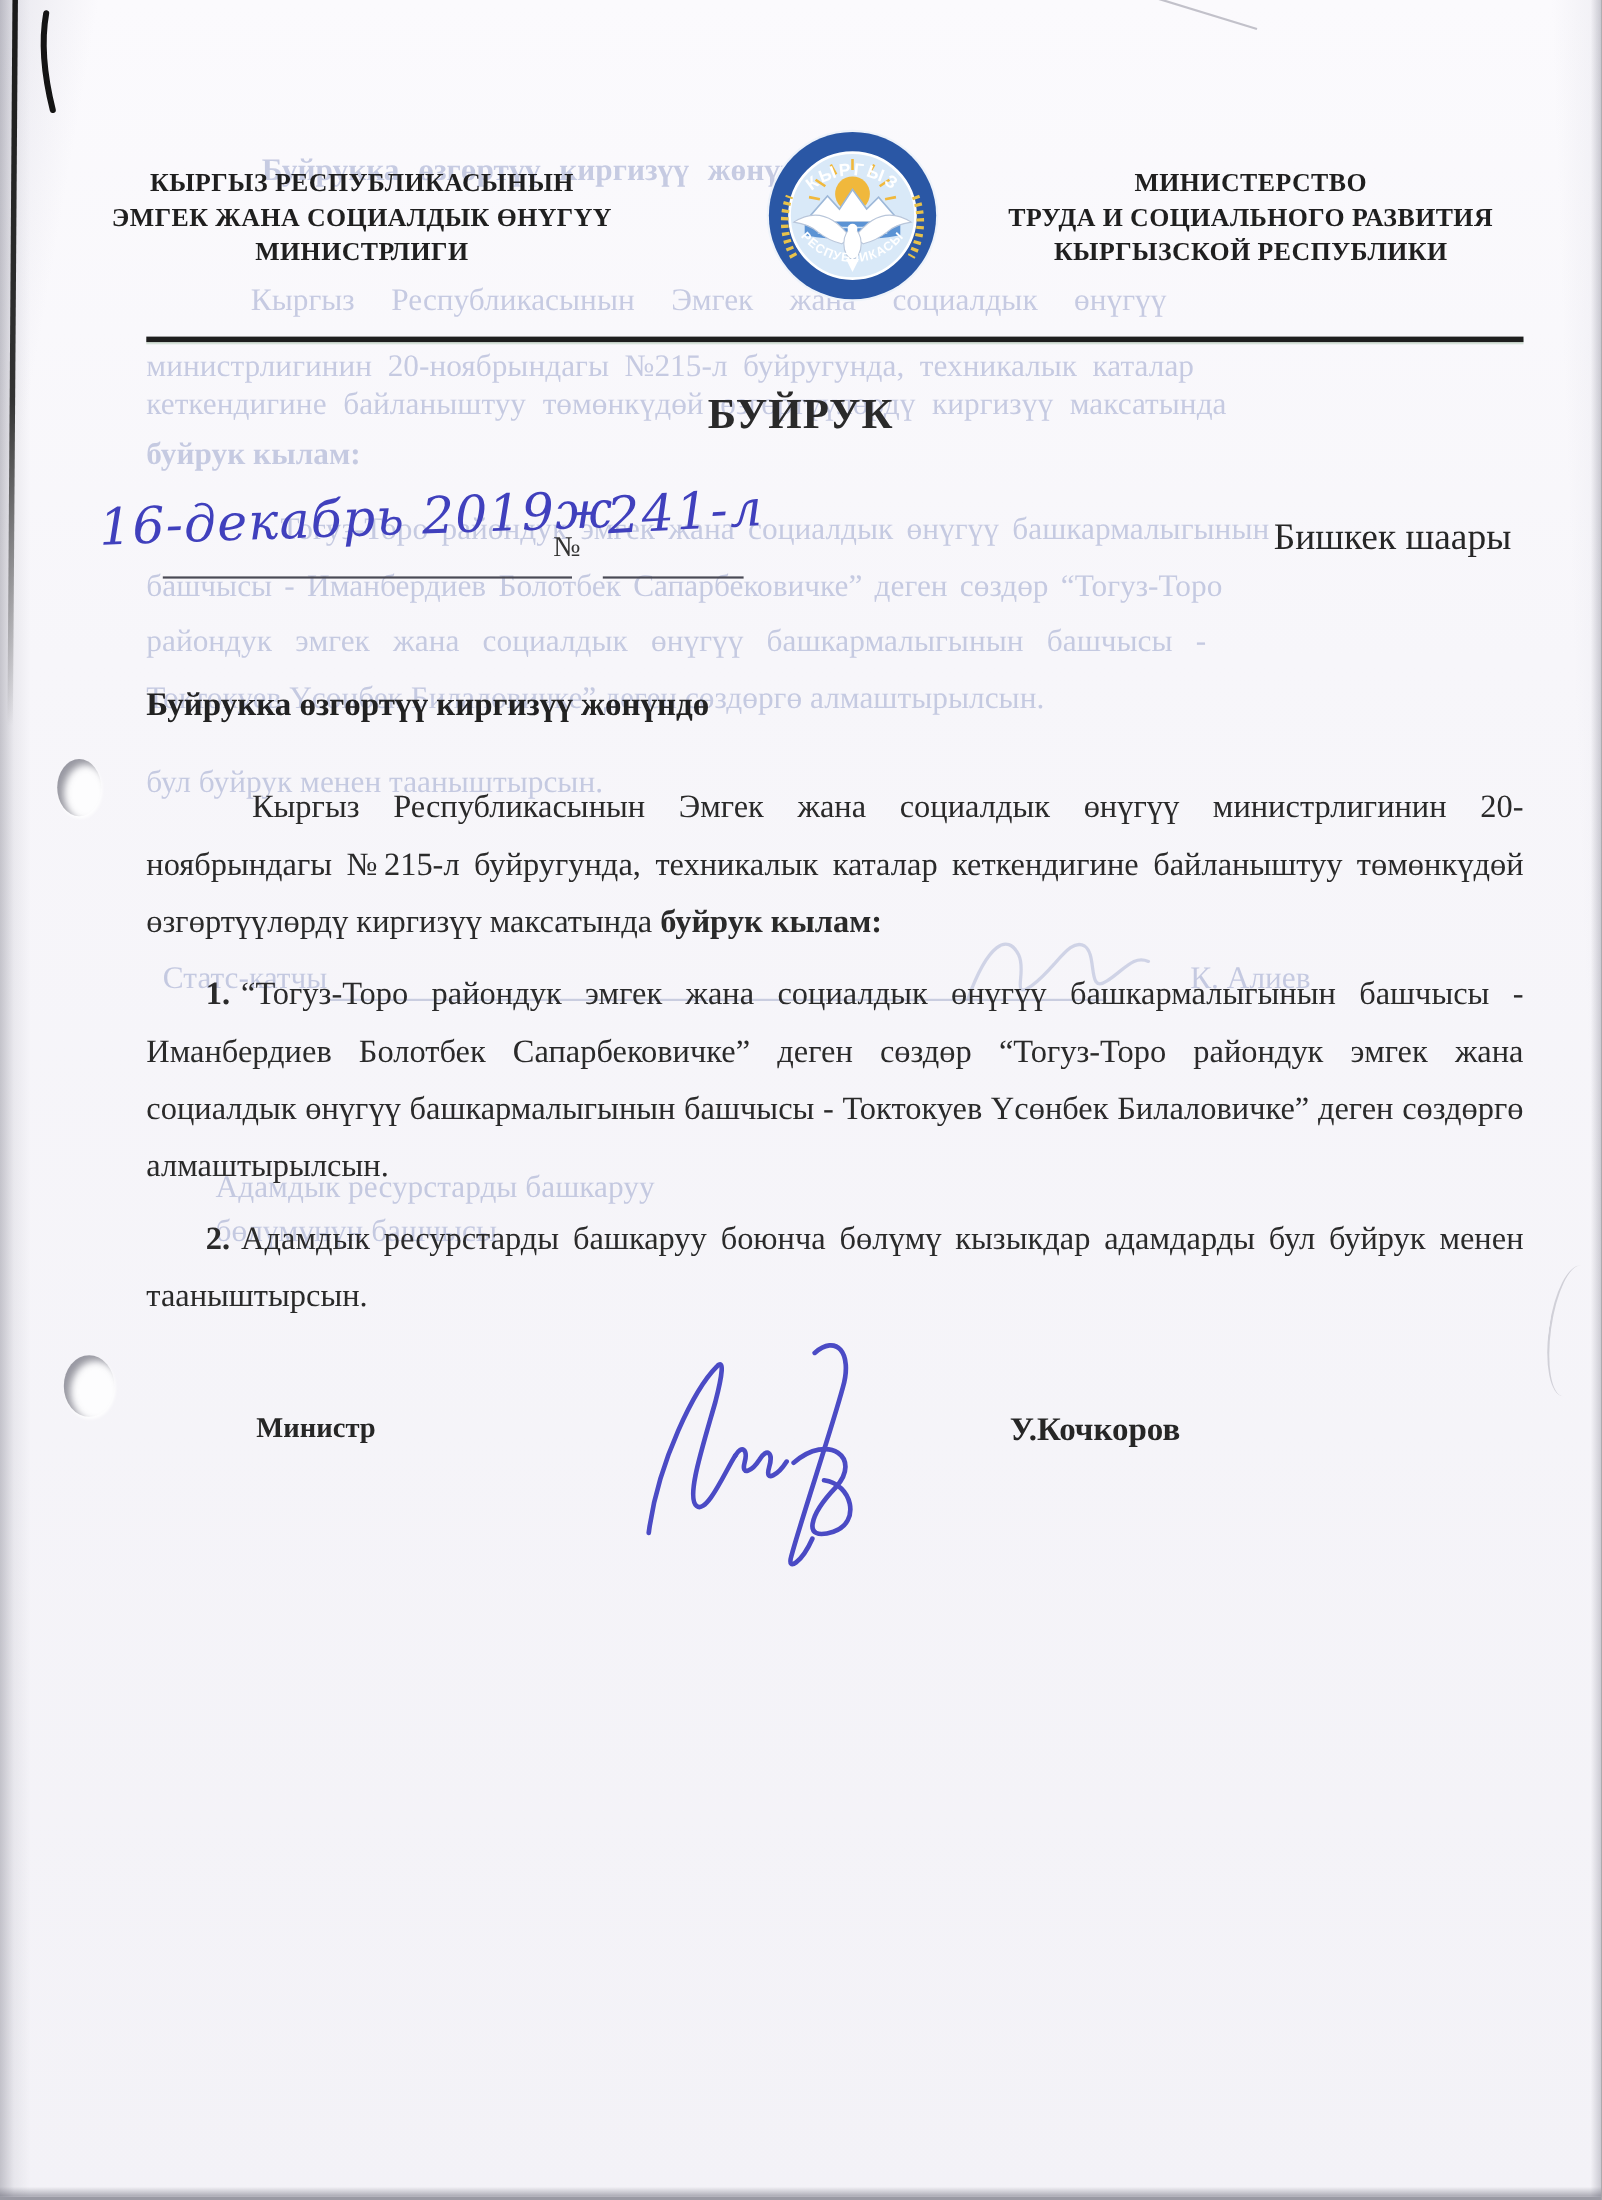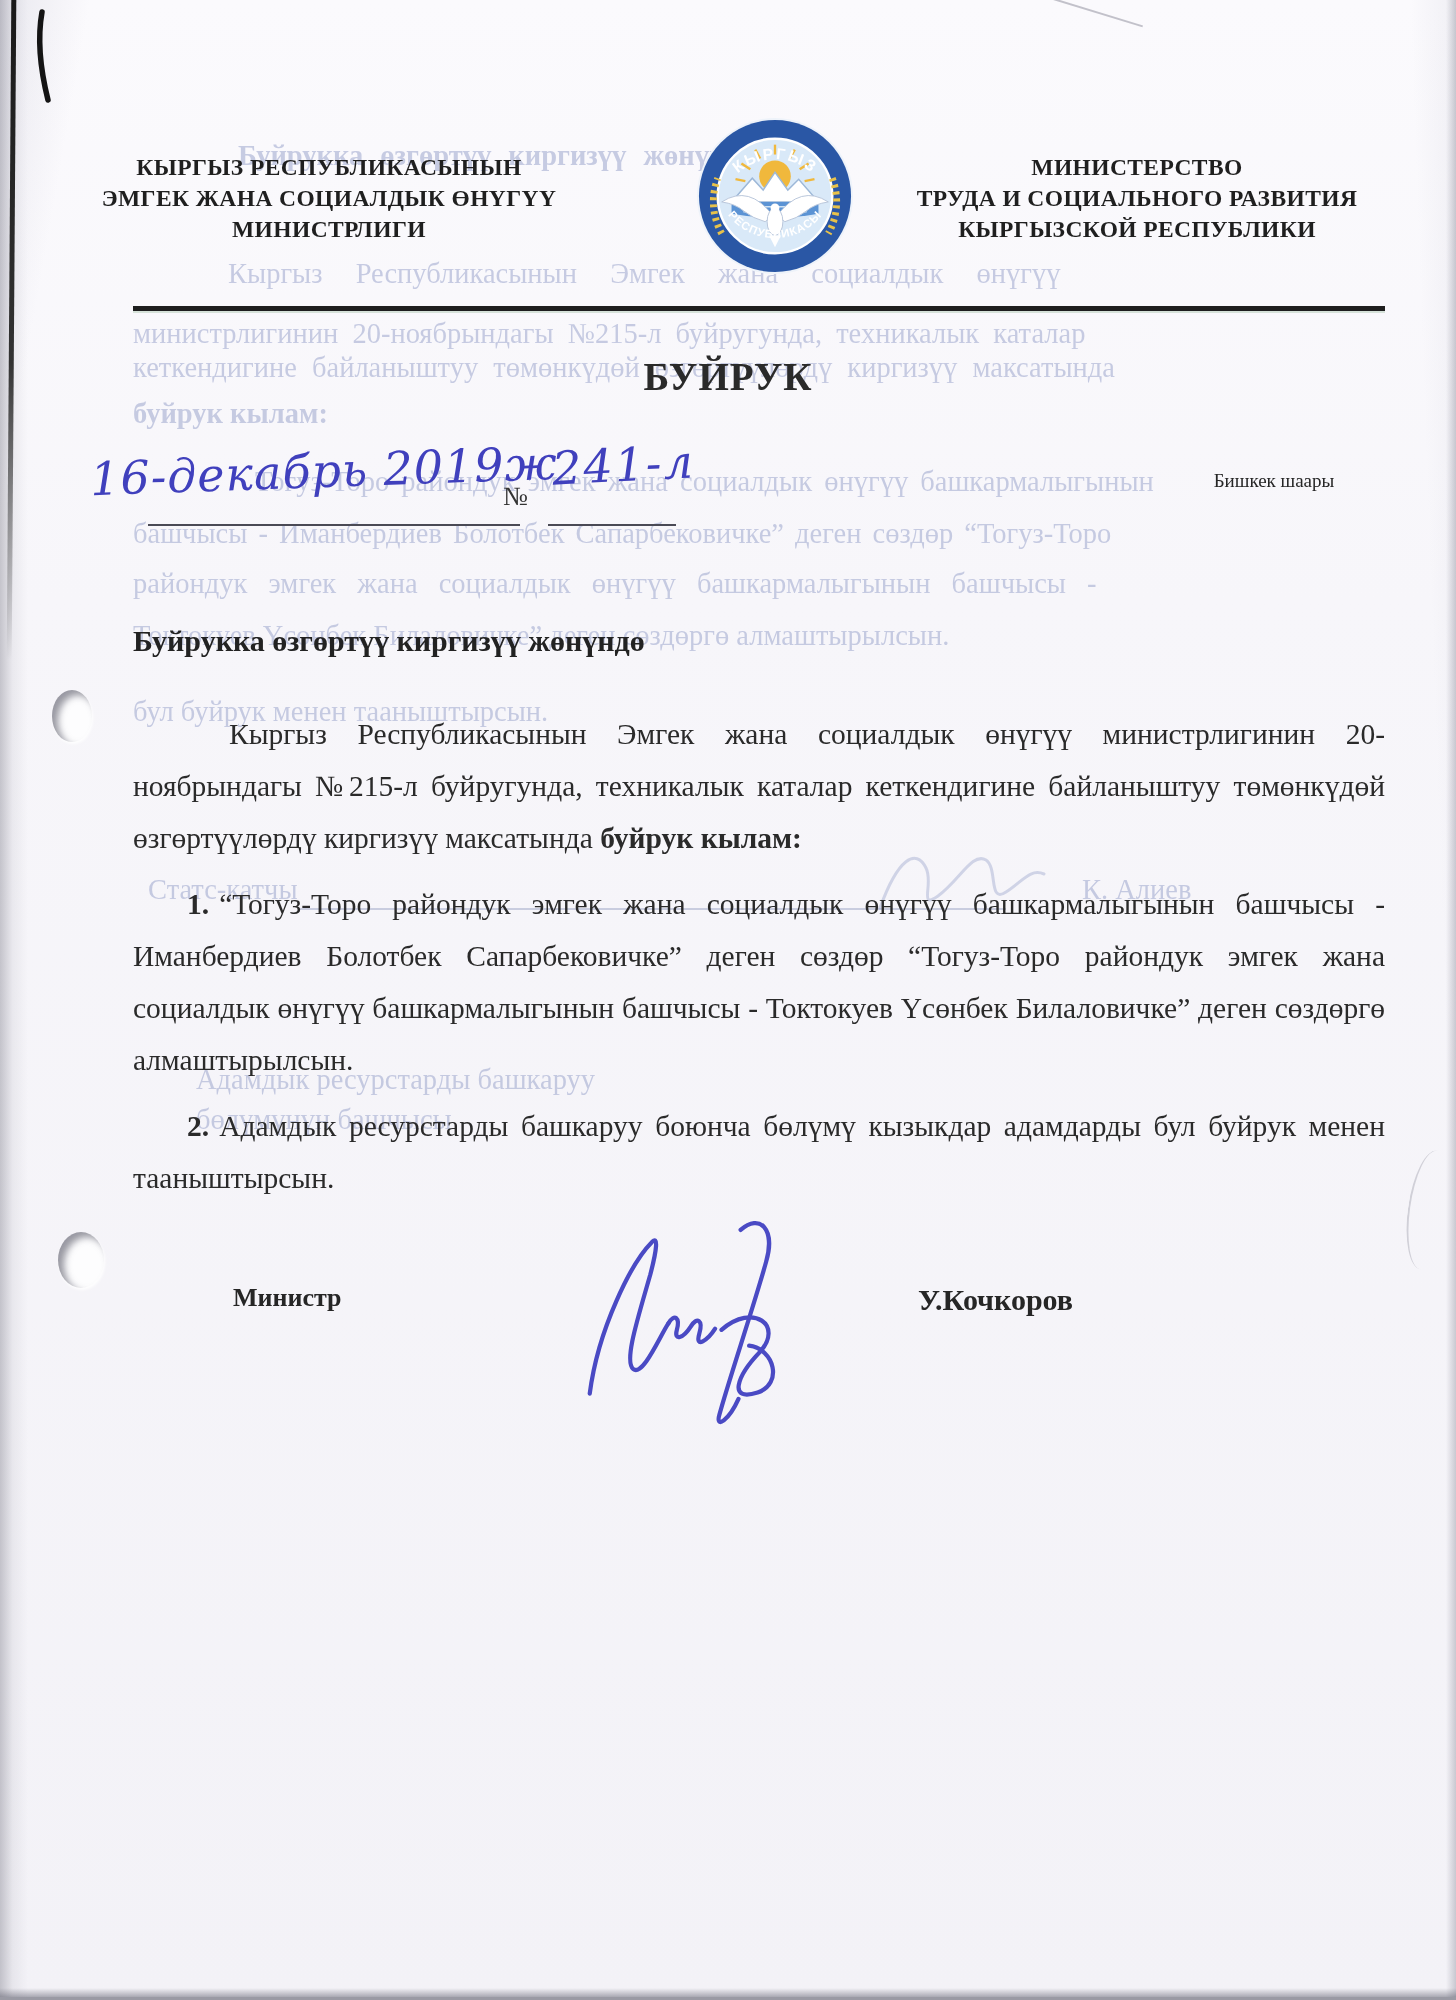--- a/index.html
+++ b/index.html
@@ -45,21 +45,21 @@
               background:#1e1e1e; box-shadow:0 2px 0 rgba(110,160,115,.25); }
   
   .doc-title { position:absolute; left:0; top:354px; width:100%; text-align:center; z-index:2;
                font-weight:bold; font-size:39px; line-height:46px; letter-spacing:1px; color:#2a2a2a; }
   .hw { font-family:"DejaVu Serif",serif; font-style:italic; color:#4040bd; z-index:3; position:absolute; white-space:nowrap; }
   .hw-date { left:90px;  top:444px; font-size:46px; transform:rotate(-2deg); letter-spacing:1px; }
   .hw-num  { left:552px; top:438px; font-size:46px; transform:rotate(-3deg); letter-spacing:2px; }
   .ul-a { position:absolute; left:148px; top:524px; width:372px; height:2px; background:#4a4a55; z-index:2; }
   .ul-b { position:absolute; left:548px; top:524px; width:128px; height:2px; background:#4a4a55; z-index:2; }
   .no-sign { position:absolute; left:503px; top:482px; font-size:26px; color:#333; z-index:2; }
-  .place   { position:absolute; left:1158px; top:470px; width:232px; text-align:center; font-size:19px; z-index:2; }
+  .place   { position:absolute; left:1158px; top:470px; width:232px; text-align:left; font-size:34px; z-index:2; }
   
   .subject { position:absolute; left:133px; top:624px; font-size:30px; font-weight:bold; color:#222; z-index:2; }
   .body-copy { position:absolute; left:133px; top:708px; width:1252px; z-index:2;
                font-size:29.5px; line-height:52px; text-align:justify; color:#2a2a2a; }
   .body-copy p { margin:0; }
   .body-copy .intro { text-indent:96px; }
   .body-copy .item  { margin-top:14px; text-indent:54px; }
   .body-copy b.num  { padding-right:10px; }
   
   .sig-role { position:absolute; left:233px; top:1283px; font-size:26px; font-weight:bold; z-index:2; }

